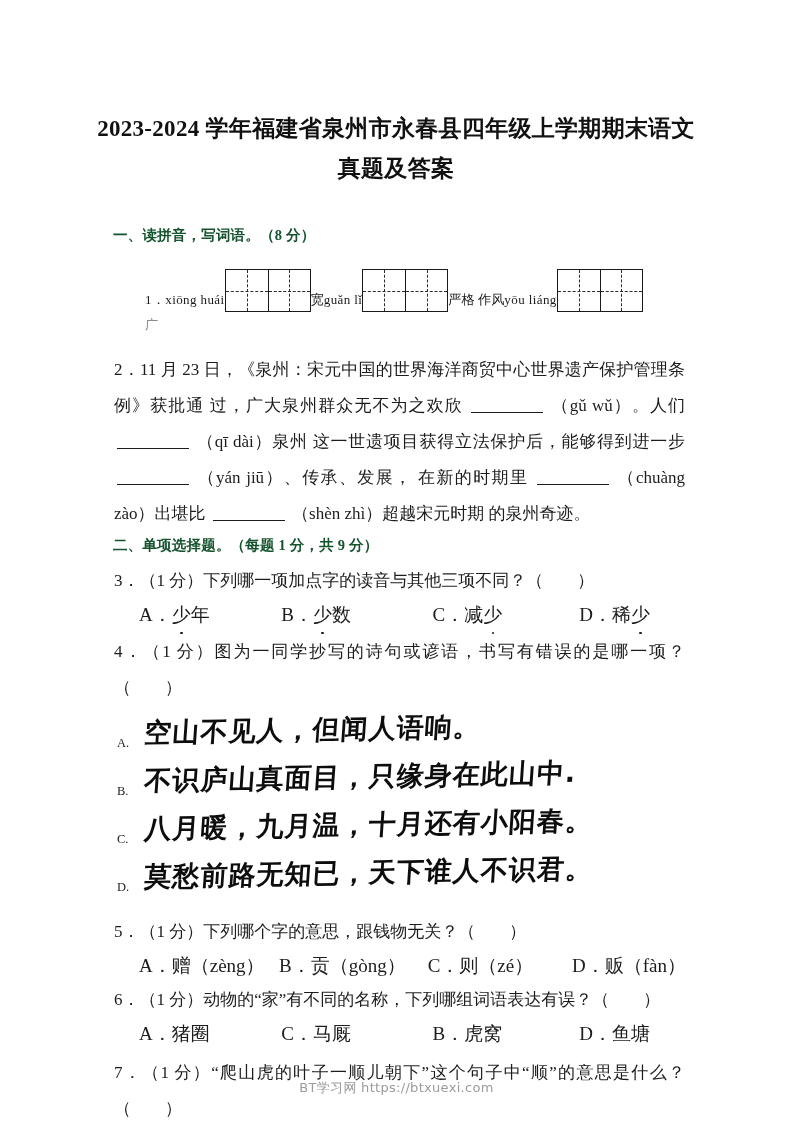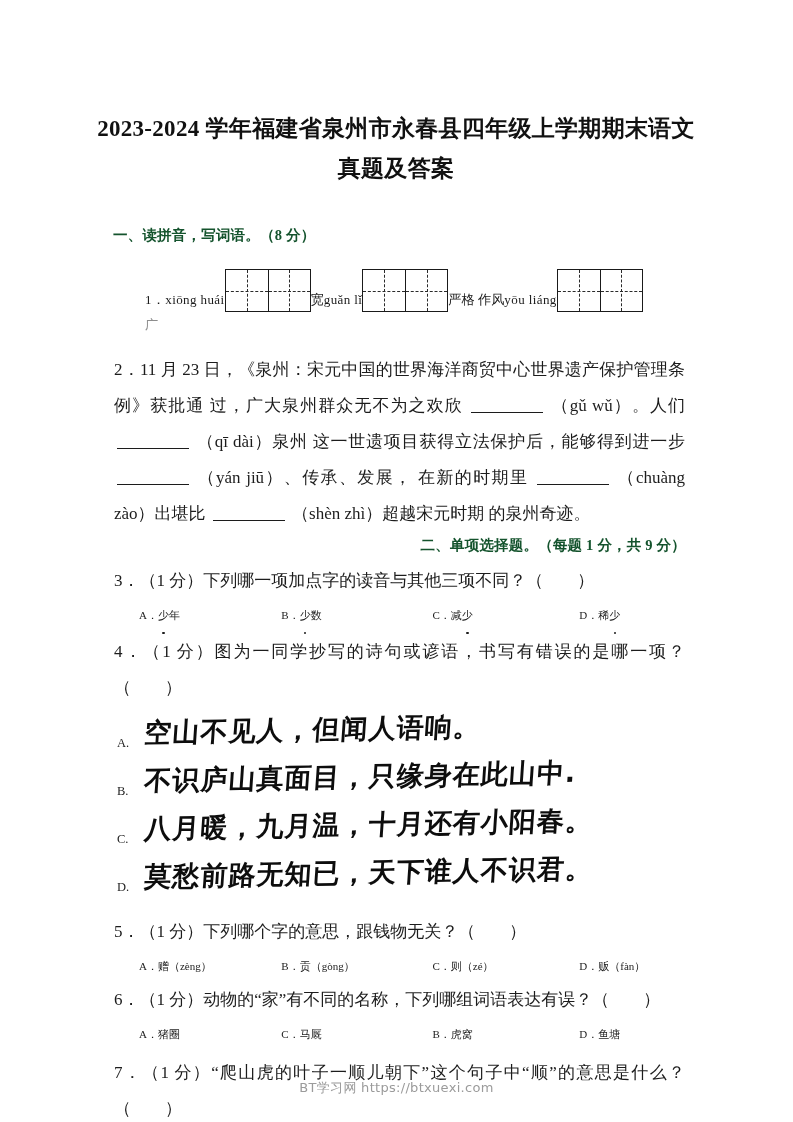--- a/index.html
+++ b/index.html
@@ -68,21 +68,21 @@
   .q {
     font-size: 17px;
     line-height: 36px;
     color: #1c1c1c;
     margin: 1px;
     text-align: justify;
   }
 
   .opts {
     display: flex;
-    font-size: 11px;
+    font-size: 19px;
     line-height: 30px;
     padding-left: 26px;
     color: #1c1c1c;
   }
   .opt {
     white-space: nowrap;
   }
   .opt:nth-child(1) { width: 160px; }
   .opt:nth-child(2) { width: 170px; }
   .opt:nth-child(3) { width: 165px; }
@@ -263,21 +263,21 @@
       <span class="blank"></span>
       <span>（yán jiū）、传承、发展，</span>
       <span>在新的时期里</span>
       <span class="blank"></span>
       <span>（chuàng zào）出堪比</span>
       <span class="blank"></span>
       <span>（shèn zhì）超越宋元时期</span>
       <span>的泉州奇迹。</span>
     </div>
 
-    <div class="sec-head" style="text-align:right;">二、单项选择题。（每题 1 分，共 9 分）</div>
+    <div class="sec-head" style="">二、单项选择题。（每题 1 分，共 9 分）</div>
 
     <div class="q">3．（1 分）下列哪一项加点字的读音与其他三项不同？（　　）</div>
     <div class="opts">
       <span class="opt"><span>A．</span><span></span><span class="dotted">少</span><span>年</span></span>
       <span class="opt"><span>B．</span><span></span><span class="dotted">少</span><span>数</span></span>
       <span class="opt"><span>C．</span><span>减</span><span class="dotted">少</span><span></span></span>
       <span class="opt"><span>D．</span><span>稀</span><span class="dotted">少</span><span></span></span>
     </div>
 
     <div class="q" style="margin-top:4px;">4．（1 分）图为一同学抄写的诗句或谚语，书写有错误的是哪一项？（　　）</div>

